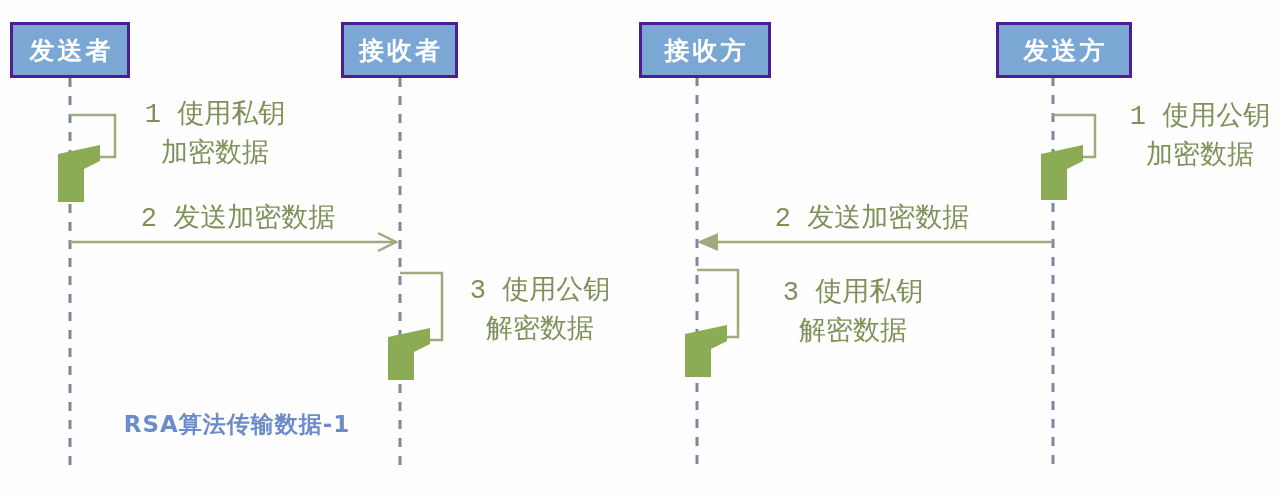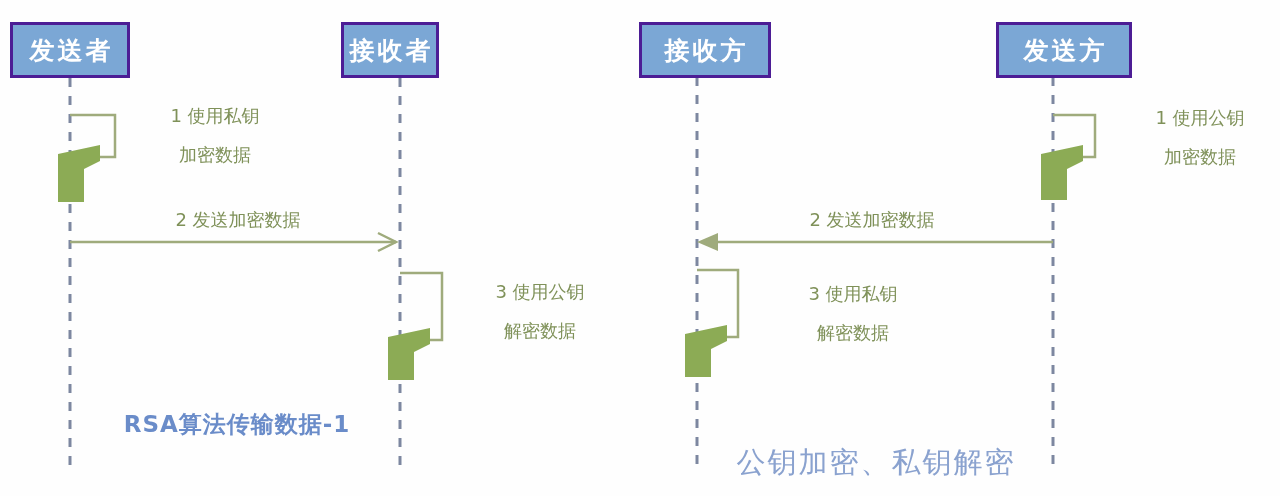--- a/index.html
+++ b/index.html
@@ -21,21 +21,21 @@
     font-size:25px;font-weight:bold;letter-spacing:3px;
     display:flex;align-items:center;justify-content:center;
     text-indent:3px;
   }
   .lbl{
     position:absolute;
     transform:translateX(-50%);
     text-align:center;
     white-space:nowrap;
   }
-  .step{color:#7f9159;font-size:18px;line-height:39px;}
+  .step{color:#7f9159;font-size:27px;line-height:39px;font-family:Liberation Mono, monospace;}
   .cap-title{color:#6a8cc9;font-size:23px;font-weight:bold;letter-spacing:1px;}
   .cap-sub{color:#8aa2cf;font-size:25px;letter-spacing:2px;}
   .cap-sub.big{font-size:29px;}
 </style>
 </head>
 <body>
 
 <div id="canvas">
 
   <svg id="shapes" viewBox="0 0 1280 496" xmlns="http://www.w3.org/2000/svg">
@@ -66,21 +66,21 @@
 
     <g fill="#8cab55">
       <path d="M58,154 L100,145 L100,161 L84,169 L84,202 L58,202 Z"></path>
       <path d="M388,337 L430,328 L430,344 L414,352 L414,380 L388,380 Z"></path>
       <path d="M1041,154 L1083,145 L1083,161 L1067,169 L1067,200 L1041,200 Z"></path>
       <path d="M685,334 L727,325 L727,341 L711,349 L711,377 L685,377 Z"></path>
     </g>
   </svg>
 
   <div class="actor" style="left:10px;width:120px;">发送者</div>
-  <div class="actor" style="left:341px;width:98px;">接收者</div>
+  <div class="actor" style="left:341px;width:117px;">接收者</div>
   <div class="actor" style="left:639px;width:132px;">接收方</div>
   <div class="actor" style="left:996px;width:136px;">发送方</div>
 
   <div class="lbl step" style="left:215px;top:96px;">
     <div>1 使用私钥</div>
     <div>加密数据</div>
   </div>
   <div class="lbl step" style="left:238px;top:200px;">2 发送加密数据</div>
   <div class="lbl step" style="left:540px;top:272px;">
     <div>3 使用公钥</div>
@@ -90,15 +90,14 @@
 
   <div class="lbl step" style="left:1200px;top:98px;">
     <div>1 使用公钥</div>
     <div>加密数据</div>
   </div>
   <div class="lbl step" style="left:872px;top:200px;">2 发送加密数据</div>
   <div class="lbl step" style="left:853px;top:274px;">
     <div>3 使用私钥</div>
     <div>解密数据</div>
   </div>
-  <div class="lbl cap-sub big" style="left:876px;top:443px;">公钥加密、私钥解密</div>
 
 </div>
 
 </body></html>

